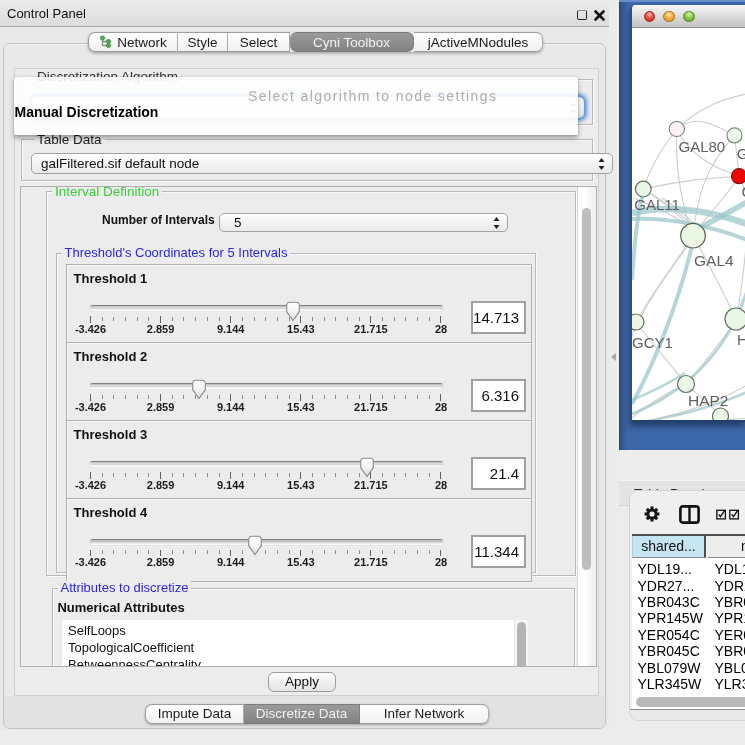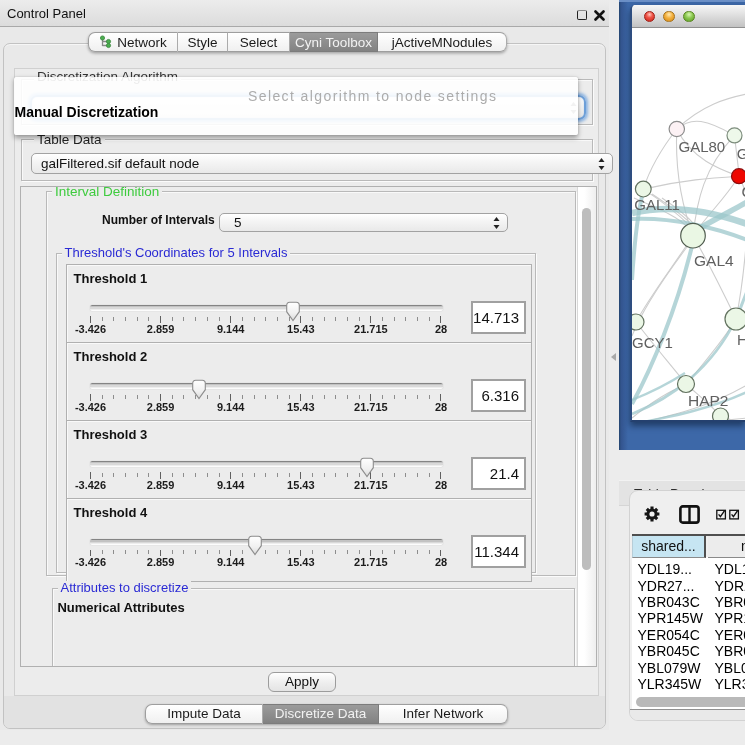--- a/index.html
+++ b/index.html
@@ -45,21 +45,21 @@
 <div class="abs" style="left:14px;top:68px;width:585px;height:628px;border:1px solid #d0d0d0;background:#ececec;"></div>
 <div class="abs tabseg" style="left:88px;top:32px;box-shadow:0 1.5px 3px rgba(0,0,0,.3);border-radius:7px;">
     <div style="width:90px;"><svg width="13" height="14" viewBox="0 0 13 14" style="margin-right:5px;">
         <path d="M3.5,3.5 V11 M3.5,6.5 H9 M3.5,10.5 H9" stroke="#8a8a8a" stroke-width="1.3" fill="none"></path>
         <circle cx="3.5" cy="3" r="2.1" fill="#4caf50" stroke="#2e7d32" stroke-width=".7"></circle>
         <circle cx="9.5" cy="6.5" r="2.1" fill="#4caf50" stroke="#2e7d32" stroke-width=".7"></circle>
         <circle cx="9.5" cy="10.5" r="2.1" fill="#4caf50" stroke="#2e7d32" stroke-width=".7"></circle>
       </svg>Network</div>
     <div style="width:50px;">Style</div>
     <div style="width:62px;">Select</div>
-    <div class="sel" style="width:88px;">Cyni Toolbox</div>
+    <div class="sel" style="width:124px;border-radius:7px;">Cyni Toolbox</div>
     <div style="width:129px;">jActiveMNodules</div>
   </div>
 <div class="abs etched" style="left:20.5px;top:79px;width:572px;height:46px;"></div>
 <div class="gtitle" style="left:34px;top:69.5px;color:#333;">Discretization Algorithm</div>
 <div class="combo" style="left:30px;top:95px;width:556px;height:25px;border-radius:7px;border:2px solid #6d9fd8;box-shadow:0 0 3px 1.5px rgba(101,158,224,.7), inset 0 0 2px rgba(101,158,224,.4);">
     <svg class="arrows" width="7" height="12" viewBox="0 0 7 12">
       <path d="M3.5,0 L6.5,4 H0.5 Z" fill="#777"></path>
       <path d="M3.5,12 L6.5,8 H0.5 Z" fill="#777"></path>
     </svg>
   </div>
@@ -169,24 +169,31 @@
             <stop offset="1" stop-color="#d9d9d9"></stop>
           </linearGradient>
         </defs>
         <path d="M1.7,4.2 Q1.7,1.2 4.7,1.2 L11.3,1.2 Q14.3,1.2 14.3,4.2 L14.3,10.2 L8,18.6 L1.7,10.2 Z" fill="url(#tg4)" stroke="#8c8c8c" stroke-width="1.1"></path>
       </svg>
 <div class="valbox">11.344</div>
 </div>
 <div class="abs etched" style="left:31px;top:400.5px;width:523px;height:120px;"></div>
 <div class="gtitle" style="left:36.5px;top:394px;color:#2a2ad4;font-size:13px;">Attributes to discretize</div>
 <div class="abs" style="left:36.4px;top:412.5px;font-weight:bold;font-size:13px;color:#111;">Numerical Attributes</div>
+<div class="abs" style="left:41px;top:432.5px;width:466px;height:60px;background:#ffffff;">
+      <div class="listitem" style="top:3px;">SelfLoops</div>
+      <div class="listitem" style="top:20px;">TopologicalCoefficient</div>
+      <div class="listitem" style="top:37px;">BetweennessCentrality</div>
+      <div class="abs" style="right:0;top:0;width:14px;height:100%;background:#f6f6f6;border-left:1px solid #e4e4e4;"></div>
+      <div class="abs" style="right:2.5px;top:2px;width:9px;height:58px;background:#b5b5b5;border-radius:4.5px;"></div>
+    </div>
 </div>
 <div class="abs" style="left:268px;top:672px;width:68px;height:19.5px;border:1px solid #9c9c9c;border-radius:6px;background:linear-gradient(#ffffff,#efefef 50%,#e4e4e4);font-size:13.5px;color:#111;text-align:center;line-height:18px;">Apply</div>
 <div class="abs tabseg" style="left:145px;top:703.5px;box-shadow:0 1px 2.5px rgba(0,0,0,.3);border-radius:7px;">
-    <div style="width:118px;">Impute Data</div>
+    <div style="width:99px;">Impute Data</div>
     <div class="sel" style="width:116px;">Discretize Data</div>
     <div style="width:129px;">Infer Network</div>
   </div>
 <div class="abs" style="left:611px;top:353px;width:0;height:0;border-top:4px solid transparent;border-bottom:4px solid transparent;border-right:5px solid #a9a9a9;"></div>
 <div class="abs" style="left:618.5px;top:0;width:126.5px;height:450px;background:linear-gradient(to right,#24466f 0,#33548e 2px,#3d68a8 9px,#3d68a8);box-shadow:inset 0 2px 0 #6b8fc6;"></div>
 <div class="abs" style="left:630px;top:5px;width:115px;height:417px;border-left:2px solid #2e4e80;border-bottom:2px solid #24406e;border-radius:5px 0 0 0;box-shadow:0 4px 6px rgba(10,25,50,.55);background:#fff;overflow:hidden;">
 <div class="abs" style="left:0;top:0;width:100%;height:23px;background:linear-gradient(#f7f7f7,#cdcdcd 80%,#c2c2c2);border-bottom:1px solid #8f8f8f;">
       <div class="abs" style="left:11.5px;top:5.5px;width:11.5px;height:11.5px;border-radius:50%;background:radial-gradient(circle at 50% 28%,#ffc5bc 0,#ef5549 40%,#cf2a1e 90%);border:.8px solid #9e2018;"></div>
       <div class="abs" style="left:31px;top:5.5px;width:11.5px;height:11.5px;border-radius:50%;background:radial-gradient(circle at 50% 28%,#ffe9b0 0,#f3b03e 45%,#d98e1c 90%);border:.8px solid #a5711a;"></div>
       <div class="abs" style="left:51px;top:5.5px;width:11.5px;height:11.5px;border-radius:50%;background:radial-gradient(circle at 50% 28%,#d8f7b0 0,#8bc850 45%,#63a32c 90%);border:.8px solid #57851f;"></div>

